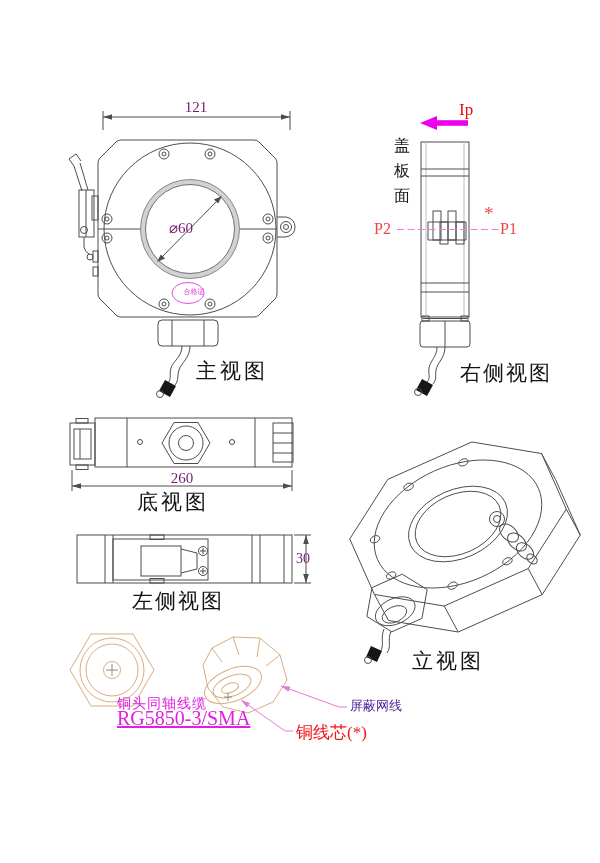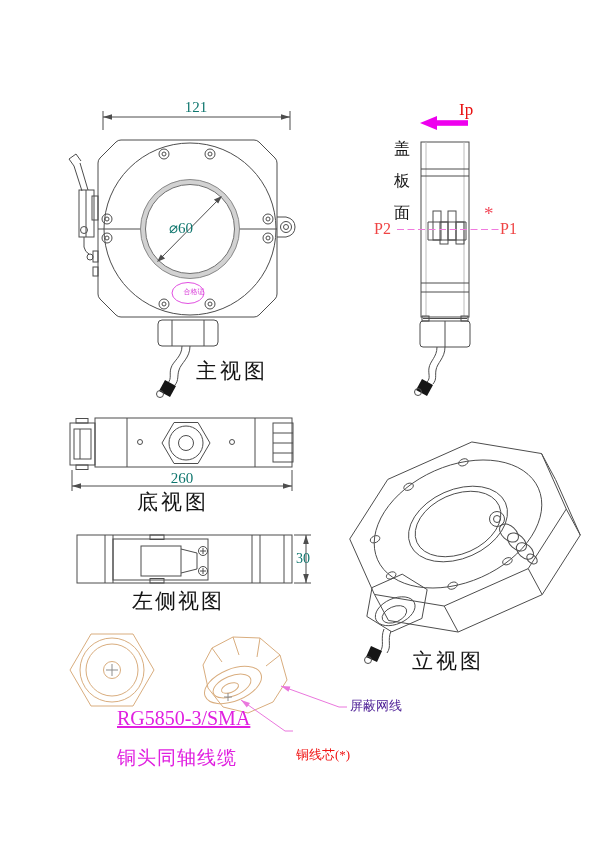--- a/index.html
+++ b/index.html
@@ -3,23 +3,23 @@
 <meta charset="utf-8">
 <style>
   html,body{margin:0;padding:0;background:#ffffff;}
   .canvas{
     position:relative;width:600px;height:863px;background:#ffffff;
     font-family:"Liberation Serif","DejaVu Serif",serif;overflow:hidden;
   }
   .art{position:absolute;left:0;top:0;}
   .t{position:absolute;color:#ef4444;white-space:nowrap;line-height:1.1;}
   .view-label{font-size:21px;letter-spacing:3px;color:#141414;}
-  .dim{font-size:15px;color:#0f766e;}
+  .dim{font-size:15px;color:#701a75;}
   .center{text-align:center;}
-  .vtext{white-space:normal;word-break:break-all;width:18px;line-height:32px;font-size:16px;color:#141414;}
+  .vtext{white-space:normal;word-break:break-all;width:18px;line-height:25px;font-size:16px;color:#141414;}
   .magenta{color:#e020e0;}
   .red{color:#e81111;}
 </style>
 </head>
 <body>
 
 <div class="canvas">
 
   <svg class="art" width="600" height="863" viewBox="0 0 600 863">
 
@@ -252,27 +252,28 @@
   <div class="t dim center" style="left:176px;top:99px;width:40px;">121</div>
   <div class="t dim" style="left:169px;top:220px;">⌀60</div>
   <div class="t center" style="left:174px;top:289px;width:40px;font-size:7px;color:#d83ad8;">合格证</div>
   <div class="t view-label" style="left:196px;top:360px;">主视图</div>
 
   <div class="t red" style="left:459px;top:101px;font-size:17px;">Ip</div>
   <div class="t vtext" style="left:394px;top:133px;">盖板面</div>
   <div class="t" style="left:374px;top:220px;font-size:16px;">P2</div>
   <div class="t" style="left:500px;top:220px;font-size:16px;">P1</div>
   <div class="t" style="left:484px;top:204px;font-size:19px;color:#f24b5b;">*</div>
+  <div class="t view-label" style="left:460px;top:362px;letter-spacing:2px;">右侧视图</div>
 
   <div class="t dim center" style="left:162px;top:470px;width:40px;">260</div>
   <div class="t view-label" style="left:137px;top:491px;">底视图</div>
 
   <div class="t dim" style="left:296px;top:551px;font-size:14px;">30</div>
   <div class="t view-label" style="left:132px;top:590px;letter-spacing:2px;">左侧视图</div>
 
   <div class="t view-label" style="left:412px;top:650px;">立视图</div>
 
   <div class="t magenta" style="left:117px;top:707px;font-size:20px;text-decoration:underline;">RG5850-3/SMA</div>
-  <div class="t magenta" style="left:117px;top:748px;font-size:19px;letter-spacing:1px;">铜头同轴线缆</div>
+  <div class="t magenta" style="left:117px;top:696px;font-size:14px;letter-spacing:1px;">铜头同轴线缆</div>
   <div class="t" style="left:350px;top:699px;font-size:13px;color:#4c1d95;">屏蔽网线</div>
-  <div class="t" style="left:296px;top:724px;font-size:13px;color:#f01515;margin-top:24px;">铜线芯(*)</div>
+  <div class="t" style="left:296px;top:724px;font-size:17px;color:#f01515;">铜线芯(*)</div>
 
 </div>
 
 </body></html>

